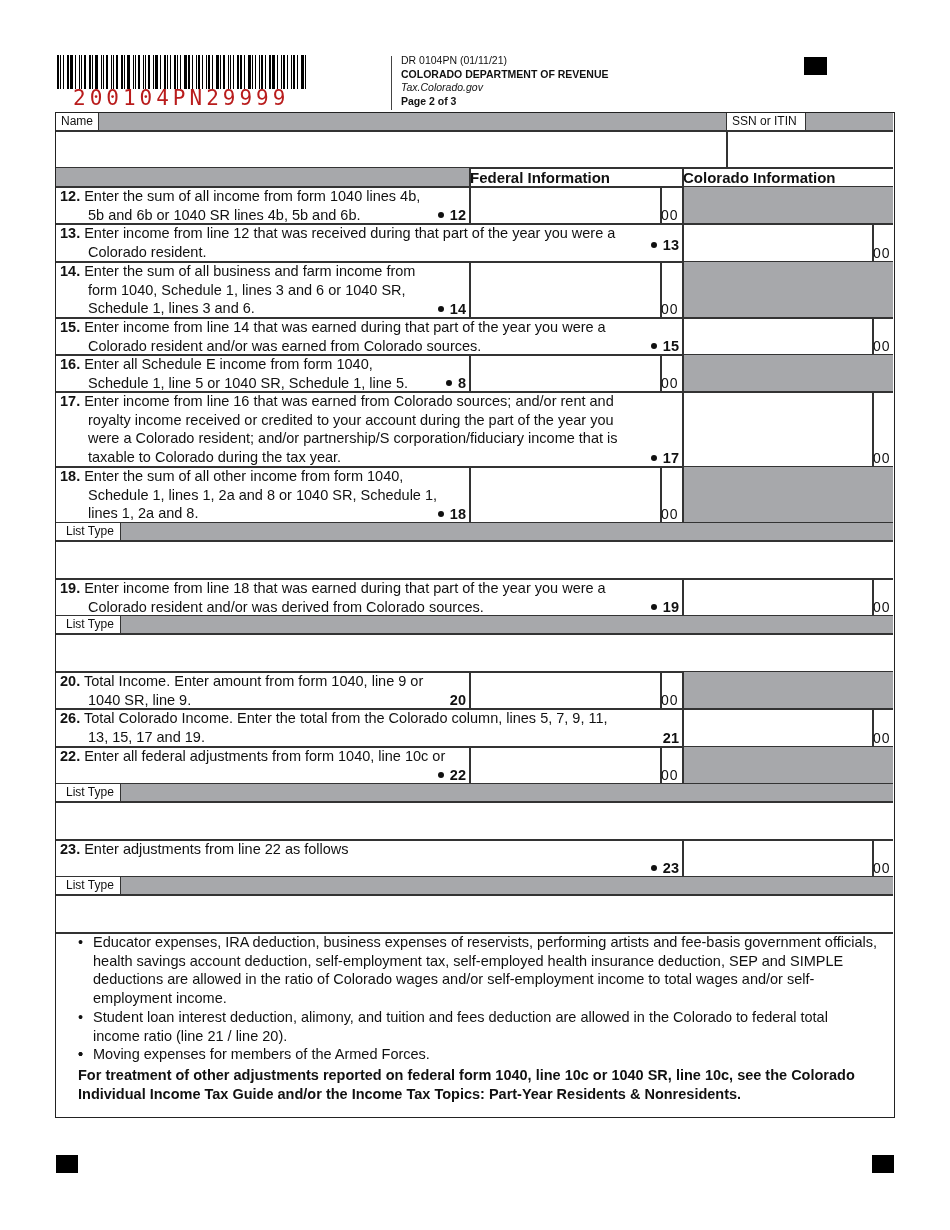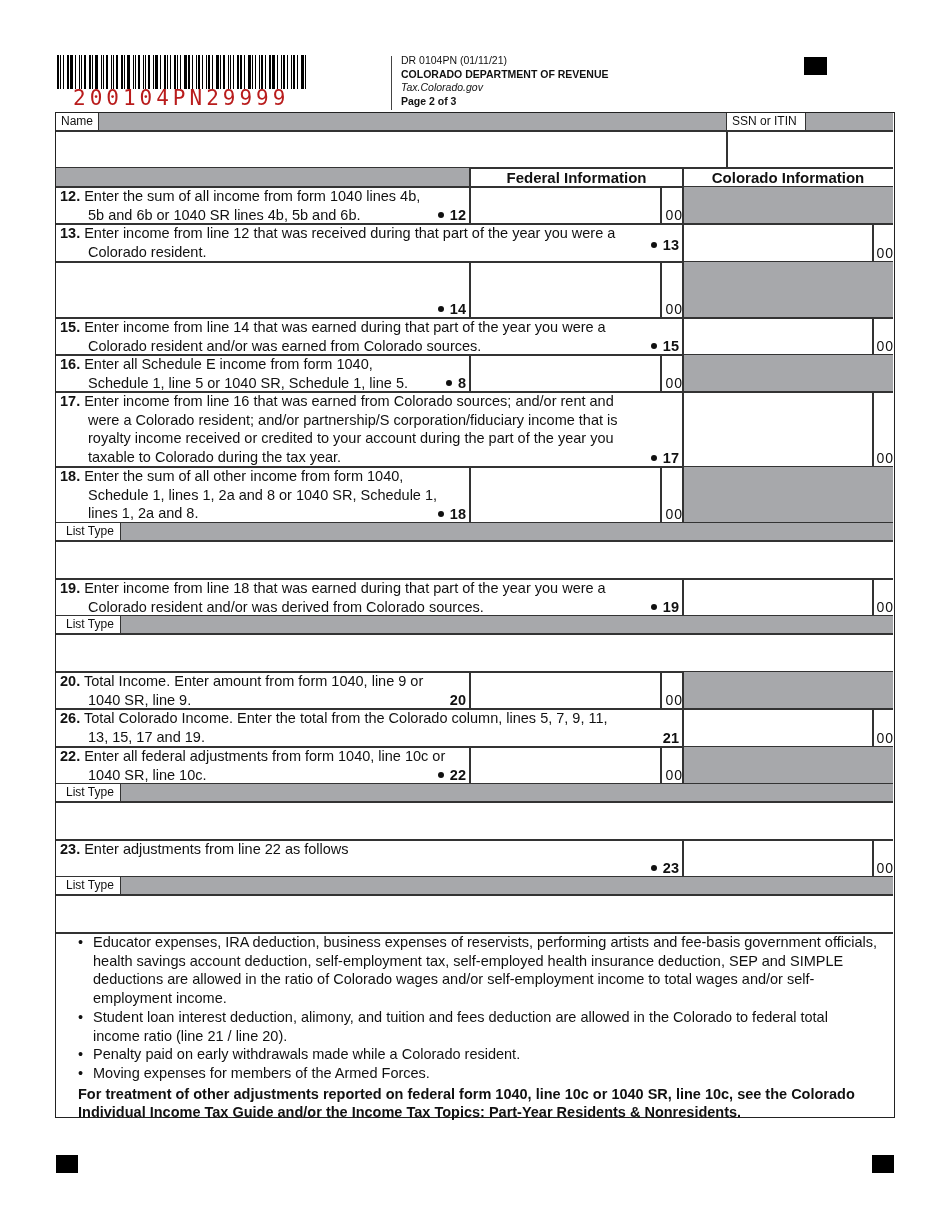--- a/index.html
+++ b/index.html
@@ -17,30 +17,30 @@
   .hdr-text { position: absolute; left: 401px; top: 54px; font-size: 10.5px; line-height: 13.5px; }
   .hdr-text .b { font-weight: bold; }
   .hdr-text .i { font-style: italic; }
 
   
   .form { position: absolute; left: 55px; top: 112px; width: 840px; height: 1006px; border: 1.5px solid #222; }
   .hline { position: absolute; left: 0; height: 1.5px; background: #333; }
   .vline { position: absolute; width: 1.5px; background: #333; }
 
   .label-small { position: absolute; font-size: 12px; background: #fff; padding: 0 5px; line-height: 16px; border-right: 1.5px solid #333; }
-  .col-head { position: absolute; font-size: 15px; font-weight: bold; text-align: center; line-height: 19px; }
+  .col-head { position: absolute; font-size: 15px; font-weight: bold; text-align: left; line-height: 19px; }
 
   .line-text { position: absolute; font-size: 14.5px; line-height: 18.7px; }
   .line-text .num { font-weight: bold; }
   .line-text .indent { padding-left: 28px; display: block; }
   .line-ref { position: absolute; font-size: 14.5px; font-weight: bold; line-height: 18px; text-align: right; }
   .line-ref .dot { display: inline-block; width: 6px; height: 6px; border-radius: 50%; background: #111; margin-right: 6px; vertical-align: middle; position: relative; top: -1px; }
 
   .amount-input { position: absolute; background: #fff; border: none; outline: none; font-family: "Liberation Sans", sans-serif; font-size: 14px; }
-  .cents { position: absolute; font-size: 14px; letter-spacing: 1px; line-height: 16px; text-align: right; }
+  .cents { position: absolute; font-size: 14px; letter-spacing: 1px; line-height: 16px; text-align: left; }
 
   .notes { position: absolute; left: 22px; top: 820px; width: 800px; font-size: 14.5px; line-height: 18.7px; }
   .notes ul { list-style: none; }
   .notes li { position: relative; padding-left: 15px; margin-bottom: 0px; }
   .notes li .bullet { position: absolute; left: 0; top: 0; }
   .notes .bold-note { font-weight: bold; font-size: 14.5px; margin-top: 2px; }
 </style>
 </head>
 <body>
 
@@ -173,20 +173,25 @@
           <span class="indent">Colorado resident.</span>
         </div>
         <div class="line-ref" style="left:513px; width:110px; bottom:8px;"><span class="dot"></span><span>13</span></div>
         <div class="vline" style="left:626px; top:0; height:38px;"></div>
         <input class="amount-input" type="text" style="left: 628px; top: 2px; width: 186px; height: 34px;" value="">
         <div class="vline" style="left:816px; top:0; height:38px;"></div>
         <div class="cents" style="left:817px; width:21px; bottom:1px;">00</div>
         <div class="hline" style="top:37px; width:837px;"></div>
       </div>
       <div class="abs" style="left:0; top:149px; width:837px; height:56px;">
+        <div class="line-text" style="left:4px; top:0; width:410px;">
+          <div><span class="num">14.</span> <span>Enter the sum of all business and farm income from</span></div>
+          <span class="indent">form 1040, Schedule 1, lines 3 and 6 or 1040 SR,</span>
+          <span class="indent">Schedule 1, lines 3 and 6.</span>
+        </div>
         <div class="line-ref" style="left:300px; width:110px; bottom:0px;"><span class="dot"></span><span>14</span></div>
         <div class="vline" style="left:413px; top:0; height:56px;"></div>
         <input class="amount-input" type="text" style="left: 415px; top: 2px; width: 187px; height: 52px;" value="">
         <div class="vline" style="left:604px; top:0; height:56px;"></div>
         <div class="cents" style="left:605px; width:22px; bottom:1px;">00</div>
         <div class="abs gray" style="left:627px; top:0; width:210px; height:56px;"></div>
         <div class="vline" style="left:626px; top:0; height:56px;"></div>
         <div class="hline" style="top:55px; width:837px;"></div>
       </div>
       <div class="abs" style="left:0; top:205px; width:837px; height:37px;">
@@ -211,22 +216,22 @@
         <input class="amount-input" type="text" style="left: 415px; top: 2px; width: 187px; height: 33px;" value="">
         <div class="vline" style="left:604px; top:0; height:37px;"></div>
         <div class="cents" style="left:605px; width:22px; bottom:1px;">00</div>
         <div class="abs gray" style="left:627px; top:0; width:210px; height:37px;"></div>
         <div class="vline" style="left:626px; top:0; height:37px;"></div>
         <div class="hline" style="top:36px; width:837px;"></div>
       </div>
       <div class="abs" style="left:0; top:279px; width:837px; height:75px;">
         <div class="line-text" style="left:4px; top:0; width:623px;">
           <div><span class="num">17.</span> <span>Enter income from line 16 that was earned from Colorado sources; and/or rent and</span></div>
+          <span class="indent">royalty income received or credited to your account during the part of the year you</span>
           <span class="indent">were a Colorado resident; and/or partnership/S corporation/fiduciary income that is</span>
-          <span class="indent">royalty income received or credited to your account during the part of the year you</span>
           <span class="indent">taxable to Colorado during the tax year.</span>
         </div>
         <div class="line-ref" style="left:513px; width:110px; bottom:0px;"><span class="dot"></span><span>17</span></div>
         <div class="vline" style="left:626px; top:0; height:75px;"></div>
         <input class="amount-input" type="text" style="left: 628px; top: 2px; width: 186px; height: 71px;" value="">
         <div class="vline" style="left:816px; top:0; height:75px;"></div>
         <div class="cents" style="left:817px; width:21px; bottom:1px;">00</div>
         <div class="hline" style="top:74px; width:837px;"></div>
       </div>
       <div class="abs" style="left:0; top:354px; width:837px; height:56px;">
@@ -292,21 +297,20 @@
         <div class="line-ref" style="left:513px; width:110px; bottom:0px;"><span>21</span></div>
         <div class="vline" style="left:626px; top:0; height:38px;"></div>
         <input class="amount-input" type="text" style="left: 628px; top: 2px; width: 186px; height: 34px;" value="">
         <div class="vline" style="left:816px; top:0; height:38px;"></div>
         <div class="cents" style="left:817px; width:21px; bottom:1px;">00</div>
         <div class="hline" style="top:37px; width:837px;"></div>
       </div>
       <div class="abs" style="left:0; top:634px; width:837px; height:37px;">
         <div class="line-text" style="left:4px; top:0; width:410px;">
           <div><span class="num">22.</span> <span>Enter all federal adjustments from form 1040, line 10c or</span></div>
-          <span class="indent">1040 SR, line 10c.</span>
         </div>
         <div class="line-ref" style="left:300px; width:110px; bottom:0px;"><span class="dot"></span><span>22</span></div>
         <div class="vline" style="left:413px; top:0; height:37px;"></div>
         <input class="amount-input" type="text" style="left: 415px; top: 2px; width: 187px; height: 33px;" value="">
         <div class="vline" style="left:604px; top:0; height:37px;"></div>
         <div class="cents" style="left:605px; width:22px; bottom:1px;">00</div>
         <div class="abs gray" style="left:627px; top:0; width:210px; height:37px;"></div>
         <div class="vline" style="left:626px; top:0; height:37px;"></div>
         <div class="hline" style="top:36px; width:837px;"></div>
       </div>
@@ -334,18 +338,18 @@
         <div class="hline" style="top:17px; width:837px;"></div>
         <input class="amount-input" type="text" style="left: 2px; top: 20px; width: 833px; height: 34px;" value="">
         <div class="hline" style="top:55px; width:837px;"></div>
       </div>
     </div>
 
   <div class="notes">
     <ul id="notes-list">
         <li><span class="bullet">•</span><span>Educator expenses, IRA deduction, business expenses of reservists, performing artists and fee-basis government officials, health savings account deduction, self-employment tax, self-employed health insurance deduction, SEP and SIMPLE deductions are allowed in the ratio of Colorado wages and/or self-employment income to total wages and/or self-employment income.</span></li>
         <li><span class="bullet">•</span><span>Student loan interest deduction, alimony, and tuition and fees deduction are allowed in the Colorado to federal total income ratio (line 21 / line 20).</span></li>
-        <li><span class="bullet">•</span><span>Penalty paid on early withdrawals made while a Colorado resident.</span></li>
+        <li><span class="bullet">•</span></li>
         <li><span class="bullet">•</span><span>Moving expenses for members of the Armed Forces.</span></li>
       </ul>
     <div class="bold-note">For treatment of other adjustments reported on federal form 1040, line 10c or 1040 SR, line 10c, see the Colorado Individual Income Tax Guide and/or the Income Tax Topics: Part-Year Residents &amp; Nonresidents.</div>
   </div>
 </div>
 
 </body></html>

